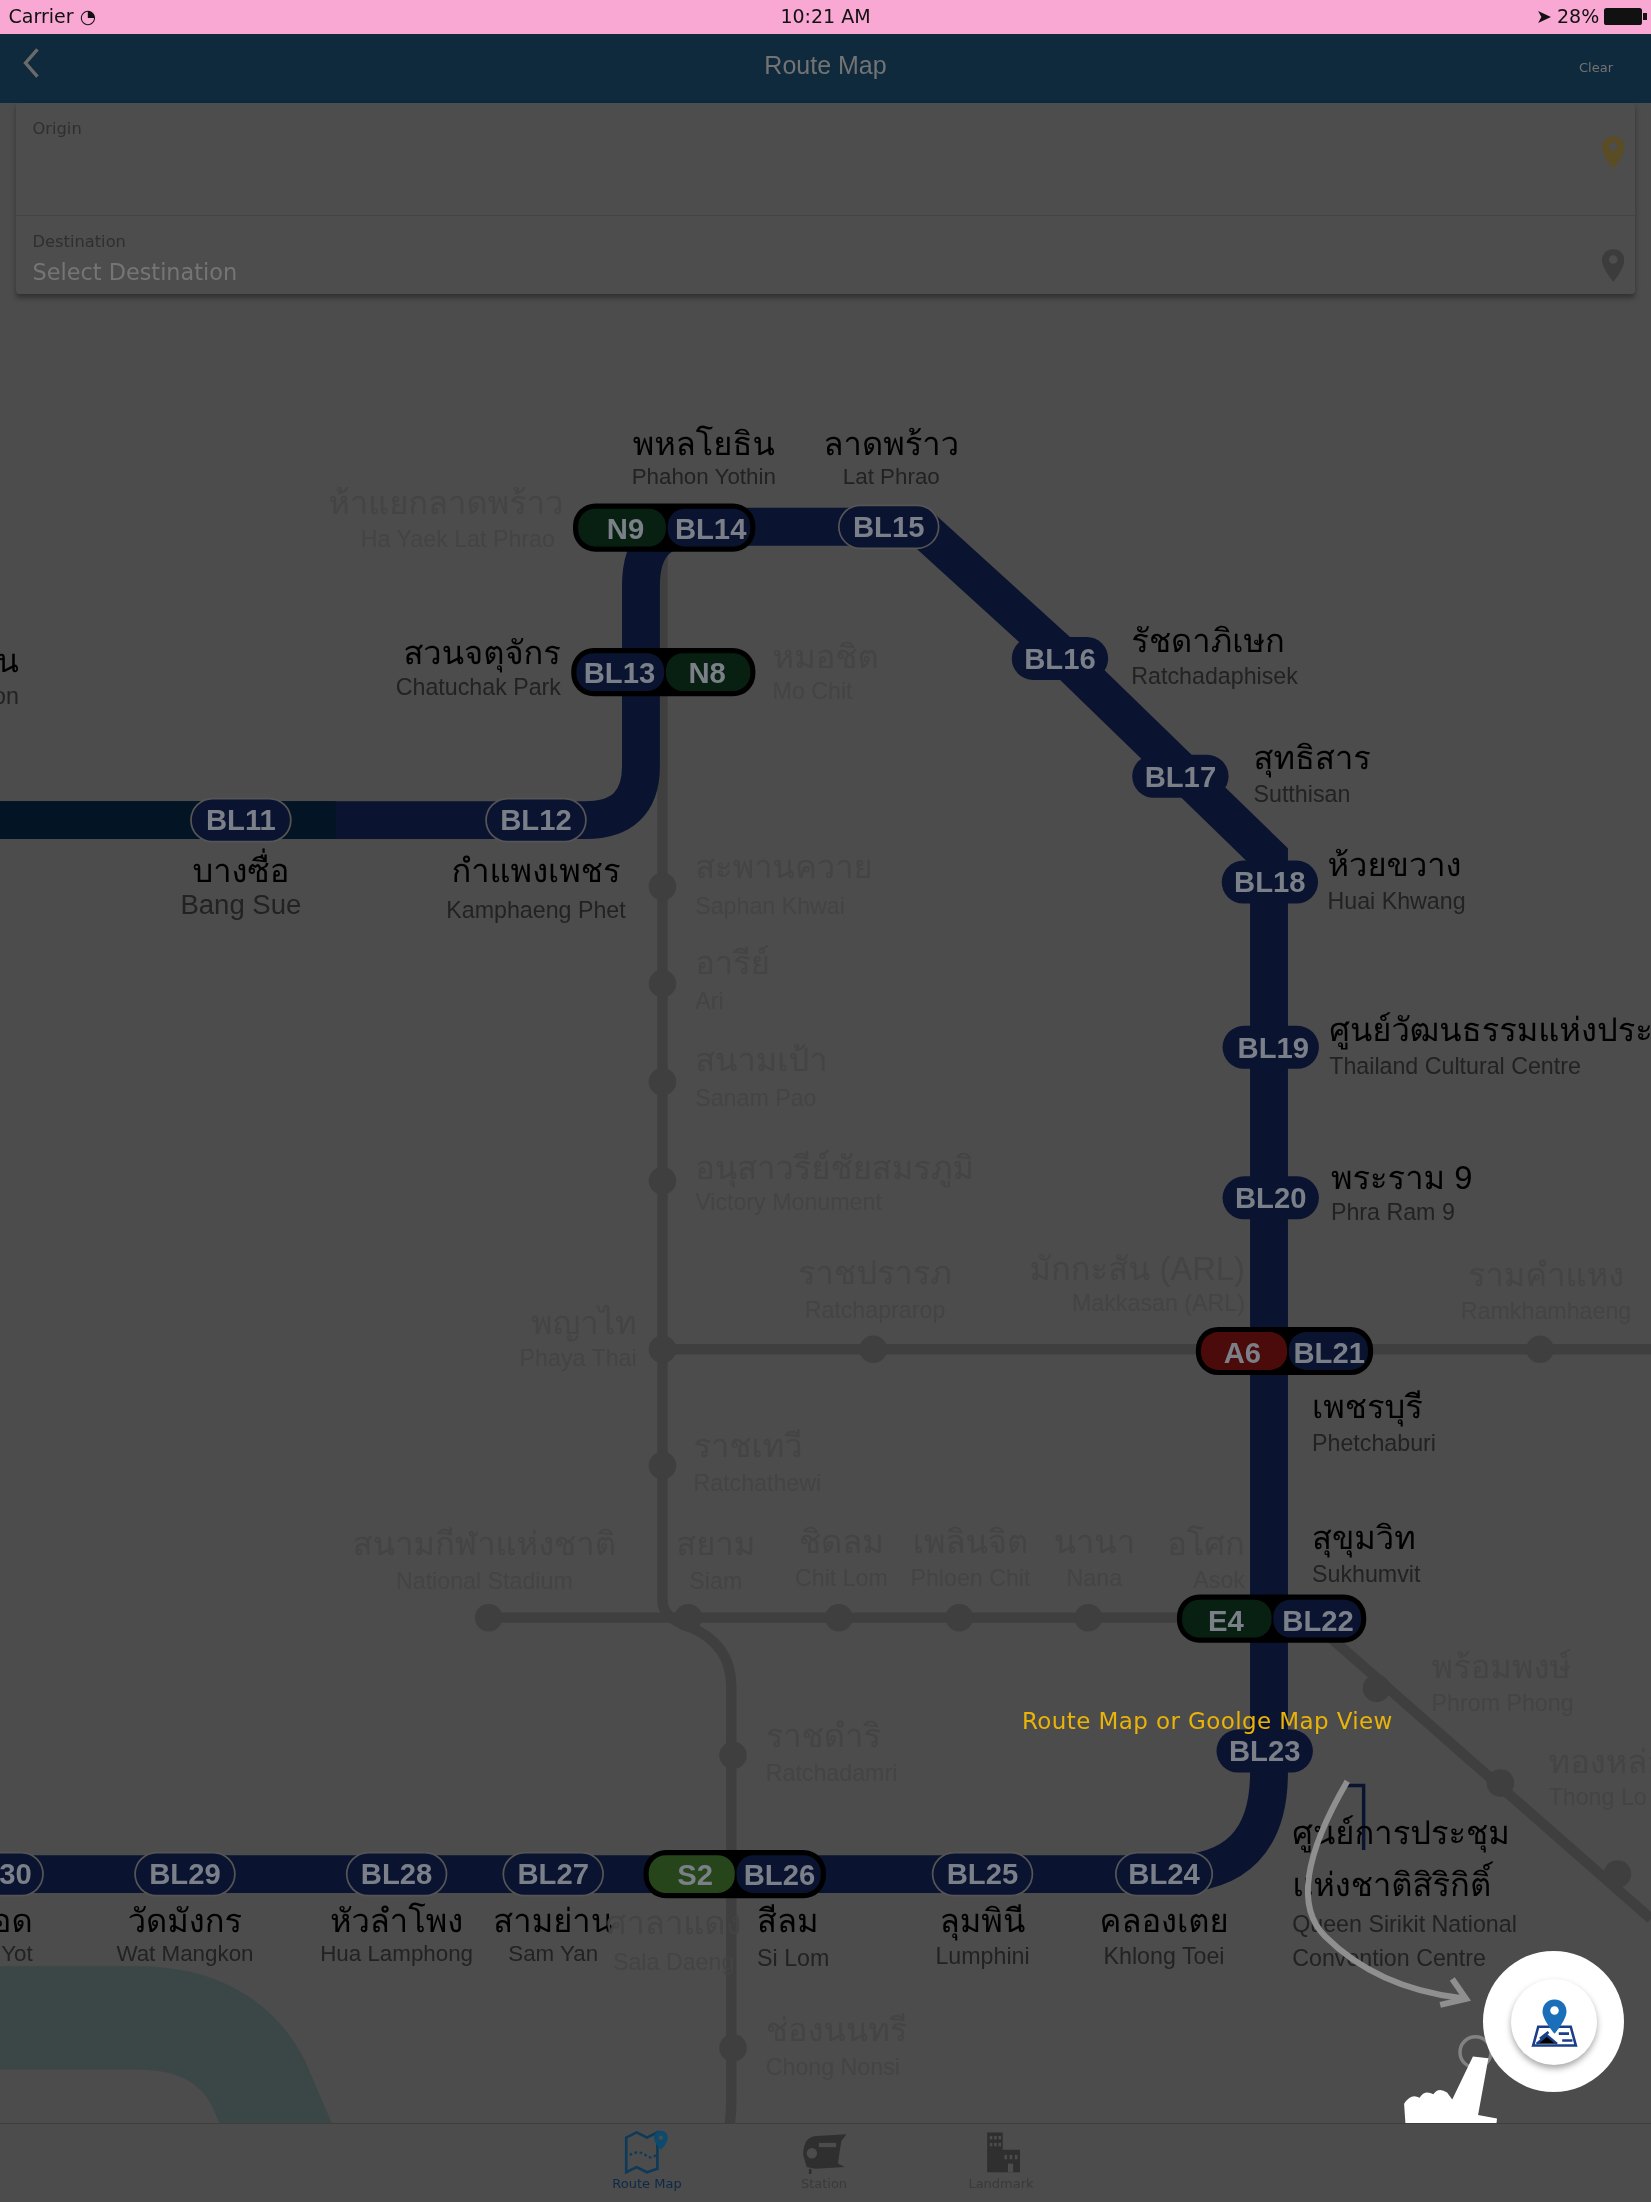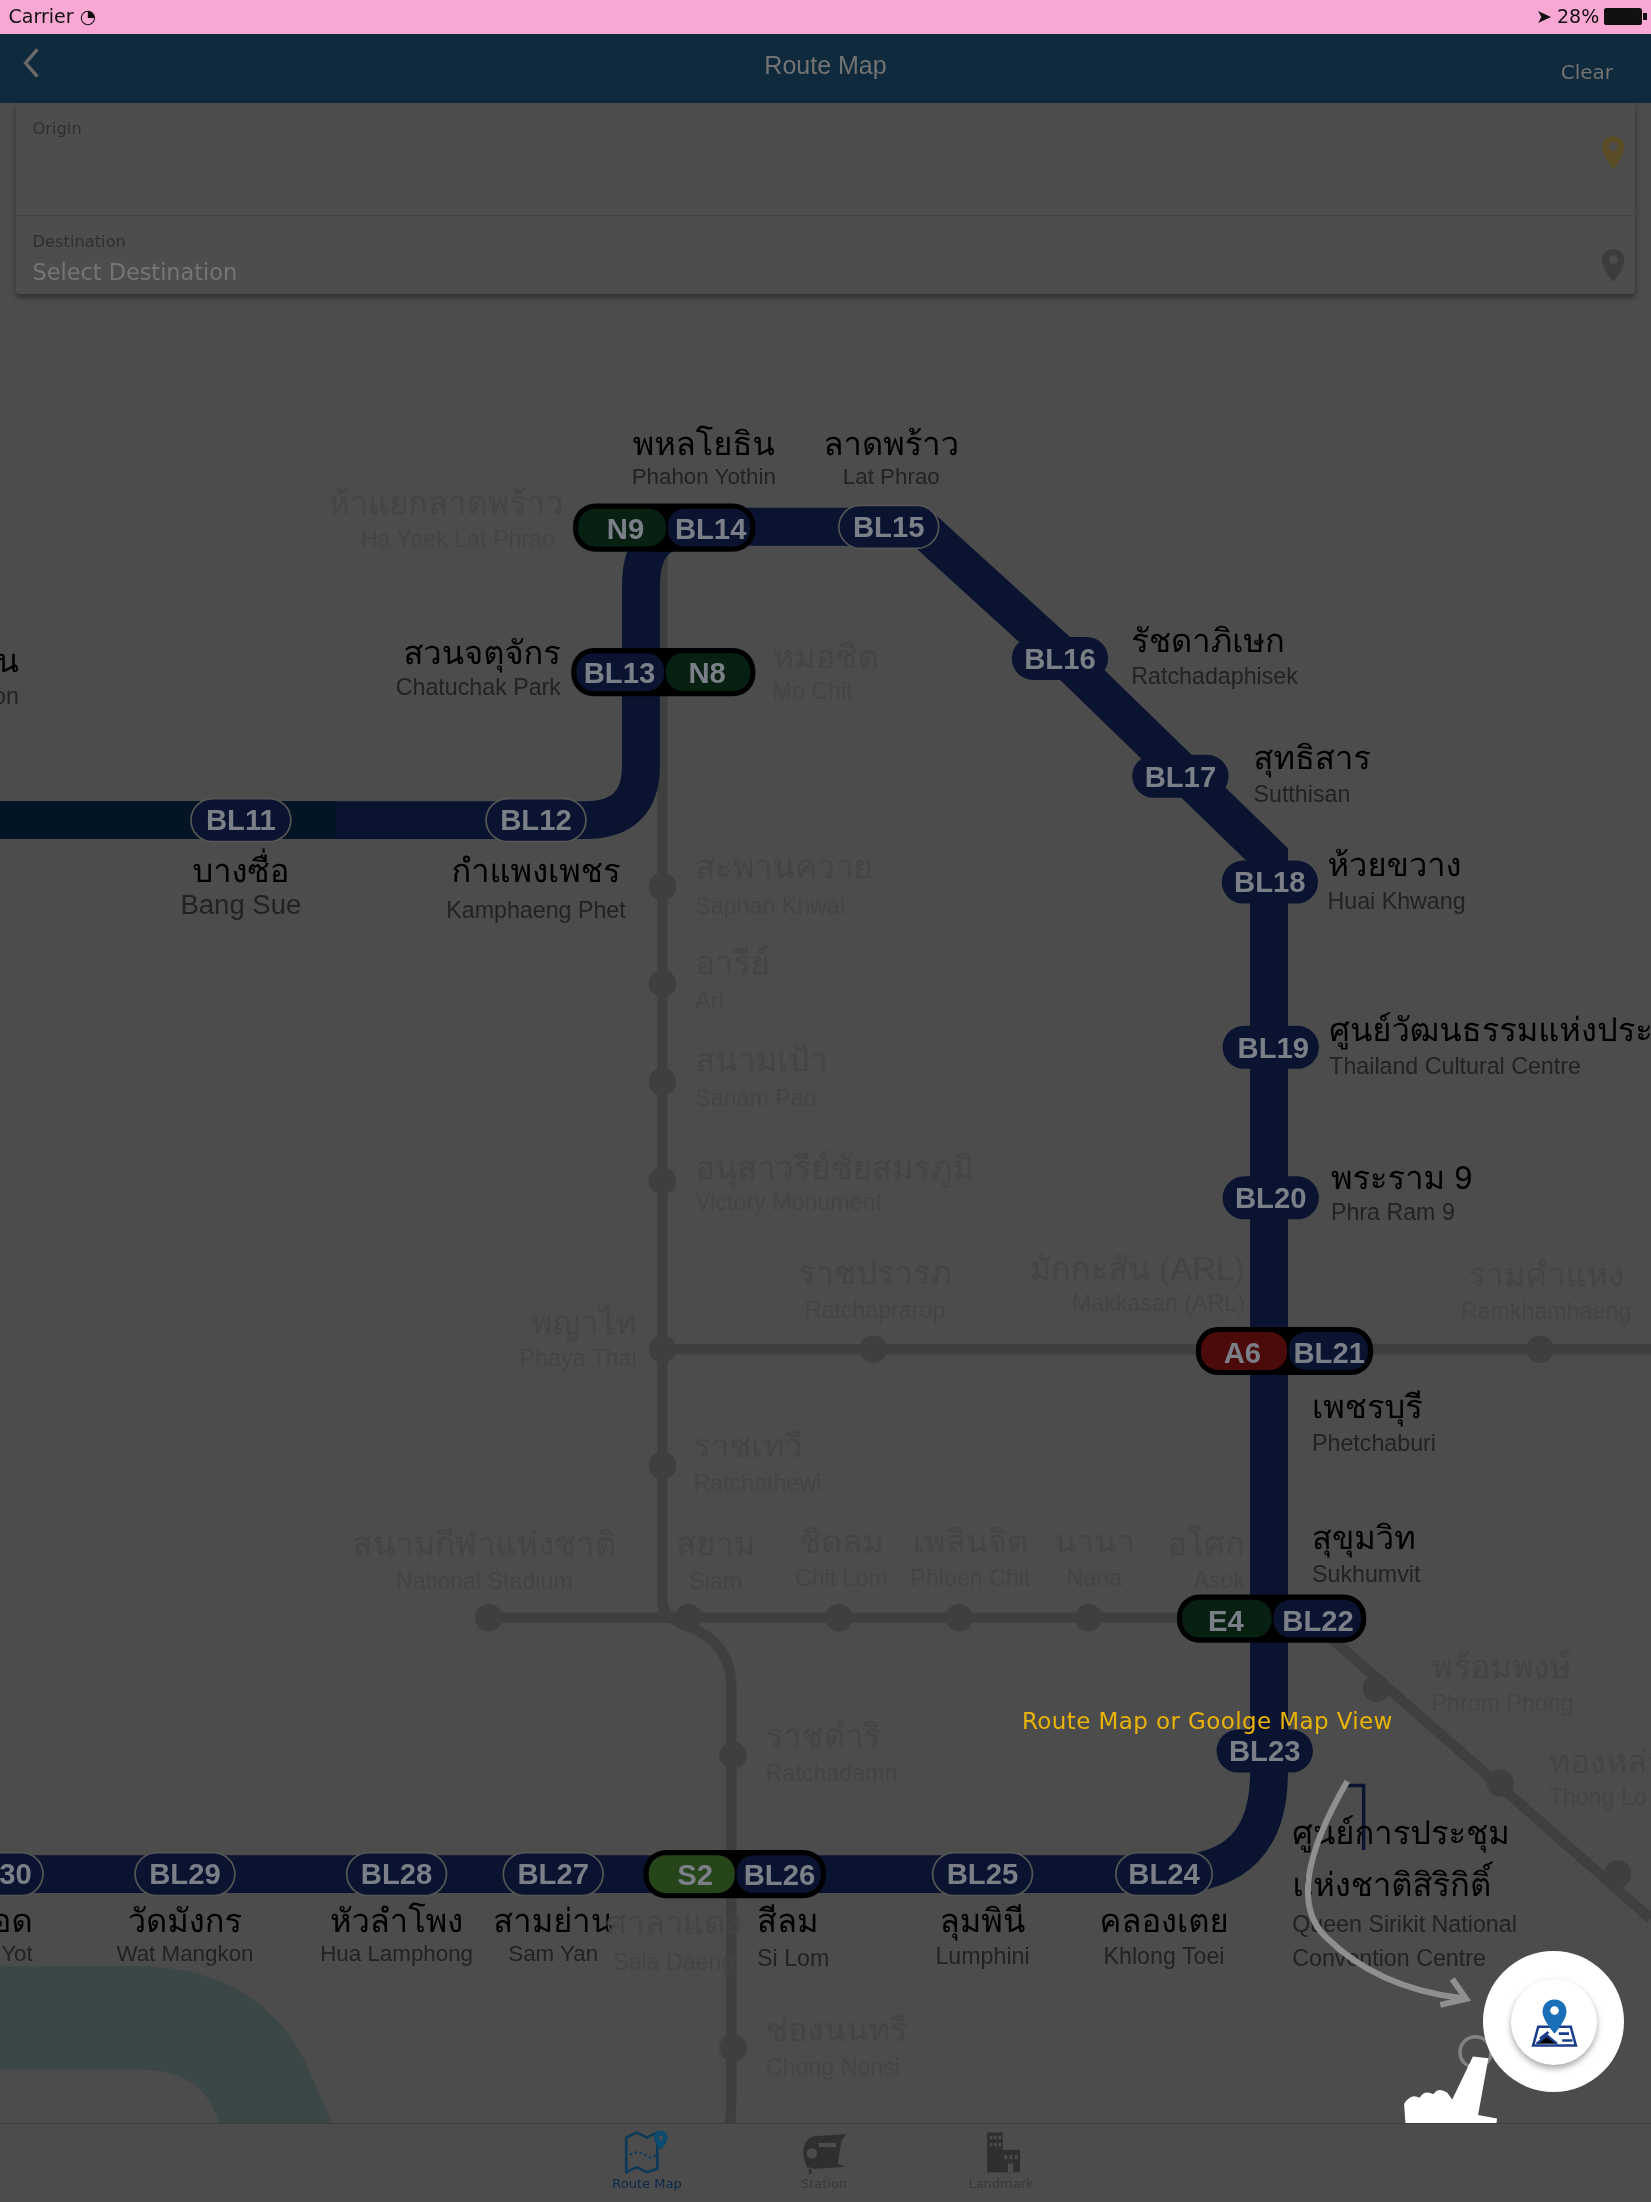--- a/index.html
+++ b/index.html
@@ -9,21 +9,21 @@
   .status-bar { position: absolute; left: 0; top: 0; width: 1651px; height: 34px; background: #f9a8d4; color: #111; font-size: 19px; }
   .status-bar .carrier { position: absolute; left: 8.6px; top: 5.2px; }
   .status-bar .time { position: absolute; left: 0; right: 0; top: 5.2px; text-align: center; }
   .status-bar .battery { position: absolute; right: 8.6px; top: 5.2px; display: flex; align-items: center; gap: 5.2px; }
   .batt-shape { width: 38px; height: 17px; background: #111; border-radius: 2.6px; position: relative; }
   .batt-shape::after { content: ""; position: absolute; right: -4.3px; top: 5.2px; width: 3.4px; height: 6.9px; background: #111; }
 
   .nav-bar { position: absolute; left: 0; top: 34px; width: 1651px; height: 69px; background: #0f2a3d; }
   .nav-back { position: absolute; left: 22.4px; top: 12px; font-size: 38px; color: #6a6a6a; line-height: 1; }
   .nav-title { position: absolute; left: 0; right: 0; top: 17px; text-align: center; color: #737373; font-size: 25px; font-family: "Liberation Sans Narrow", "Liberation Sans", sans-serif; }
-  .nav-clear { position: absolute; right: 38px; top: 26px; color: #737373; font-size: 20px; }
+  .nav-clear { position: absolute; right: 38px; top: 26px; color: #737373; font-size: 13px; }
 
   .search-card { position: absolute; left: 15.5px; top: 103px; width: 1619px; height: 191px; background: #4d4d4d; border-radius: 3.4px; box-shadow: 0 3.4px 5.2px rgba(0,0,0,0.35); }
   .field { position: absolute; left: 0; width: 100%; height: 96px; }
   .field.origin { top: 0; }
   .field.dest { top: 112px; border-top: 1.7px solid #444; }
   .field .label { position: absolute; left: 17px; top: 15.5px; color: #2f2f2f; font-size: 16.3px; }
   .field .placeholder { position: absolute; left: 17px; top: 43px; color: #3d3d3d; font-size: 22.4px; background: transparent; border: none; outline: none; width: 1463px; font-family: "DejaVu Sans", sans-serif; }
   .field .pin { position: absolute; right: 10.3px; top: 33px; width: 22.4px; height: 33px; }
 
   .map { position: absolute; left: 0; top: 294px; width: 1651px; height: 1829px; overflow: hidden; }
@@ -37,20 +37,21 @@
 
   .coach-text { position: absolute; left: 1022px; top: 1708px; color: #eab308; font-size: 23px; white-space: nowrap; letter-spacing: 0.4px; }
   .fab-ring { position: absolute; left: 1483px; top: 1951px; width: 141px; height: 141px; border-radius: 50%; background: #ffffff; }
   .fab { position: absolute; left: 1511px; top: 1979px; width: 86px; height: 86px; border-radius: 50%; background: #fff; box-shadow: 0 3.4px 6.9px rgba(0,0,0,0.35); display: flex; align-items: center; justify-content: center; }
 </style>
 </head>
 <body>
 
 <div class="status-bar">
   <span class="carrier"><span>Carrier</span> <span>◔</span></span>
+  <span class="time">10:21 AM</span>
   <span class="battery">
     <span>➤</span>
     <span>28%</span>
     <span class="batt-shape"></span>
   </span>
 </div>
 
 <div class="nav-bar">
   <span class="nav-back">
     <svg width="19" height="34" viewBox="0 0 22 40">

